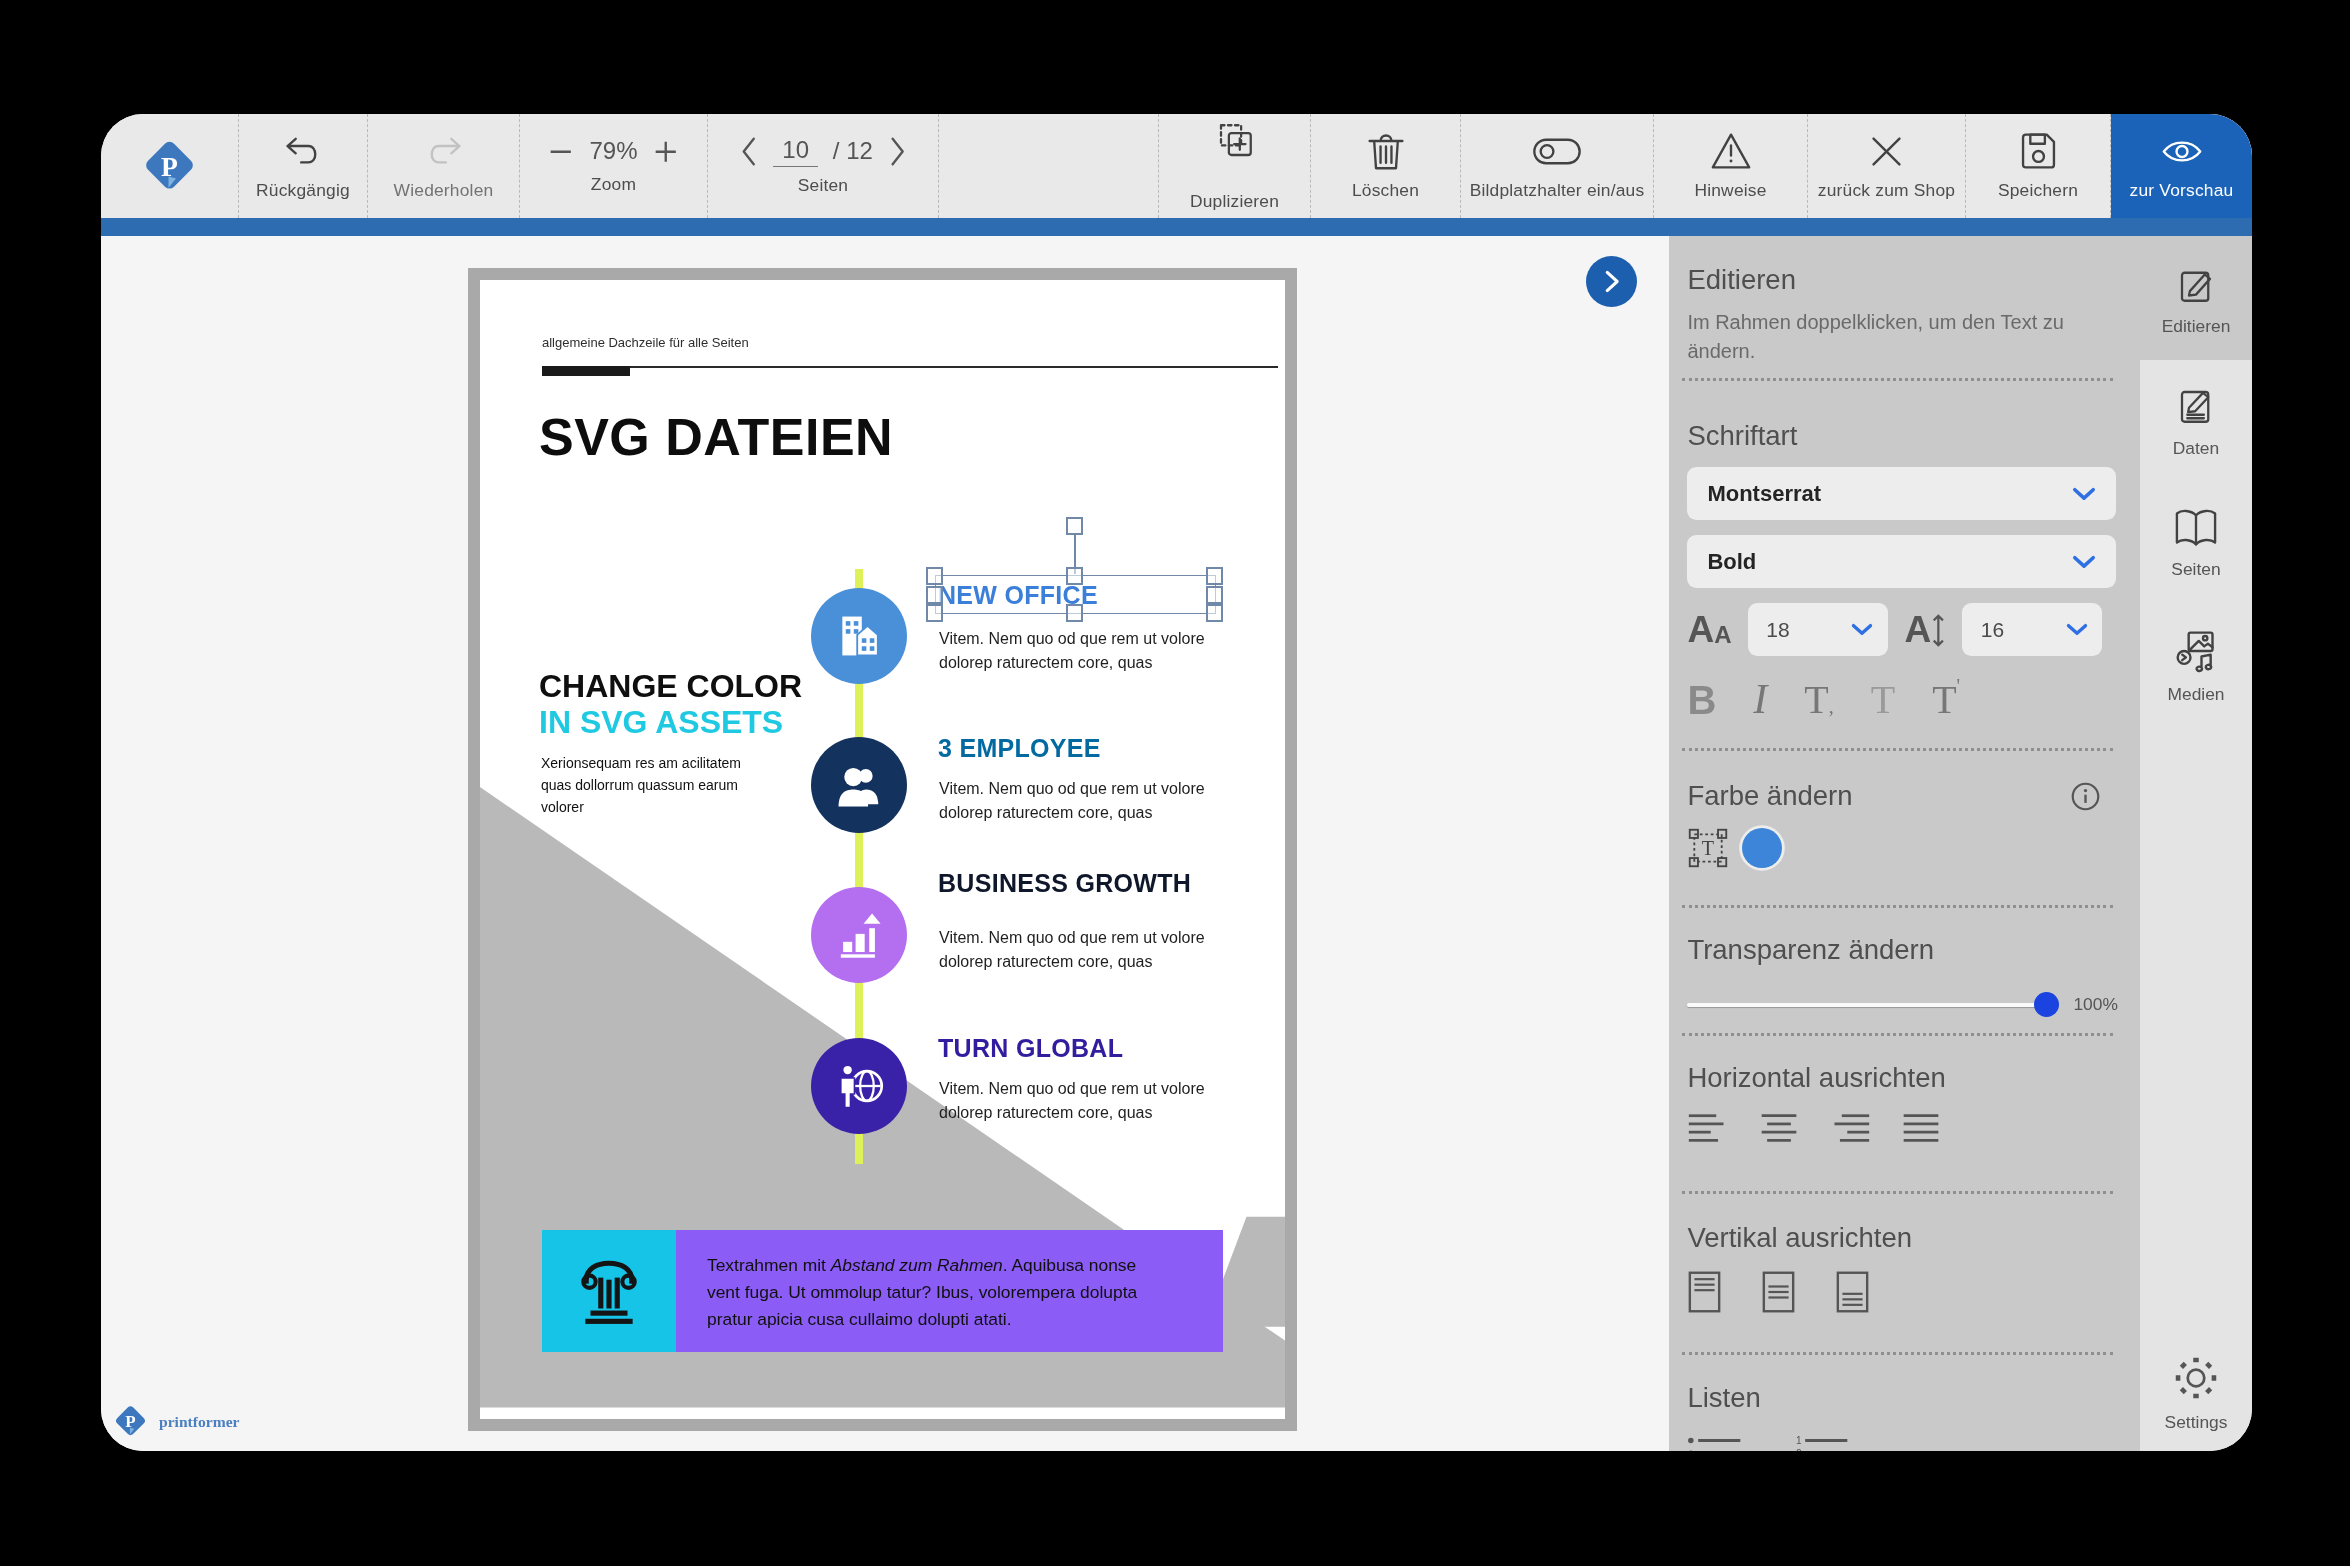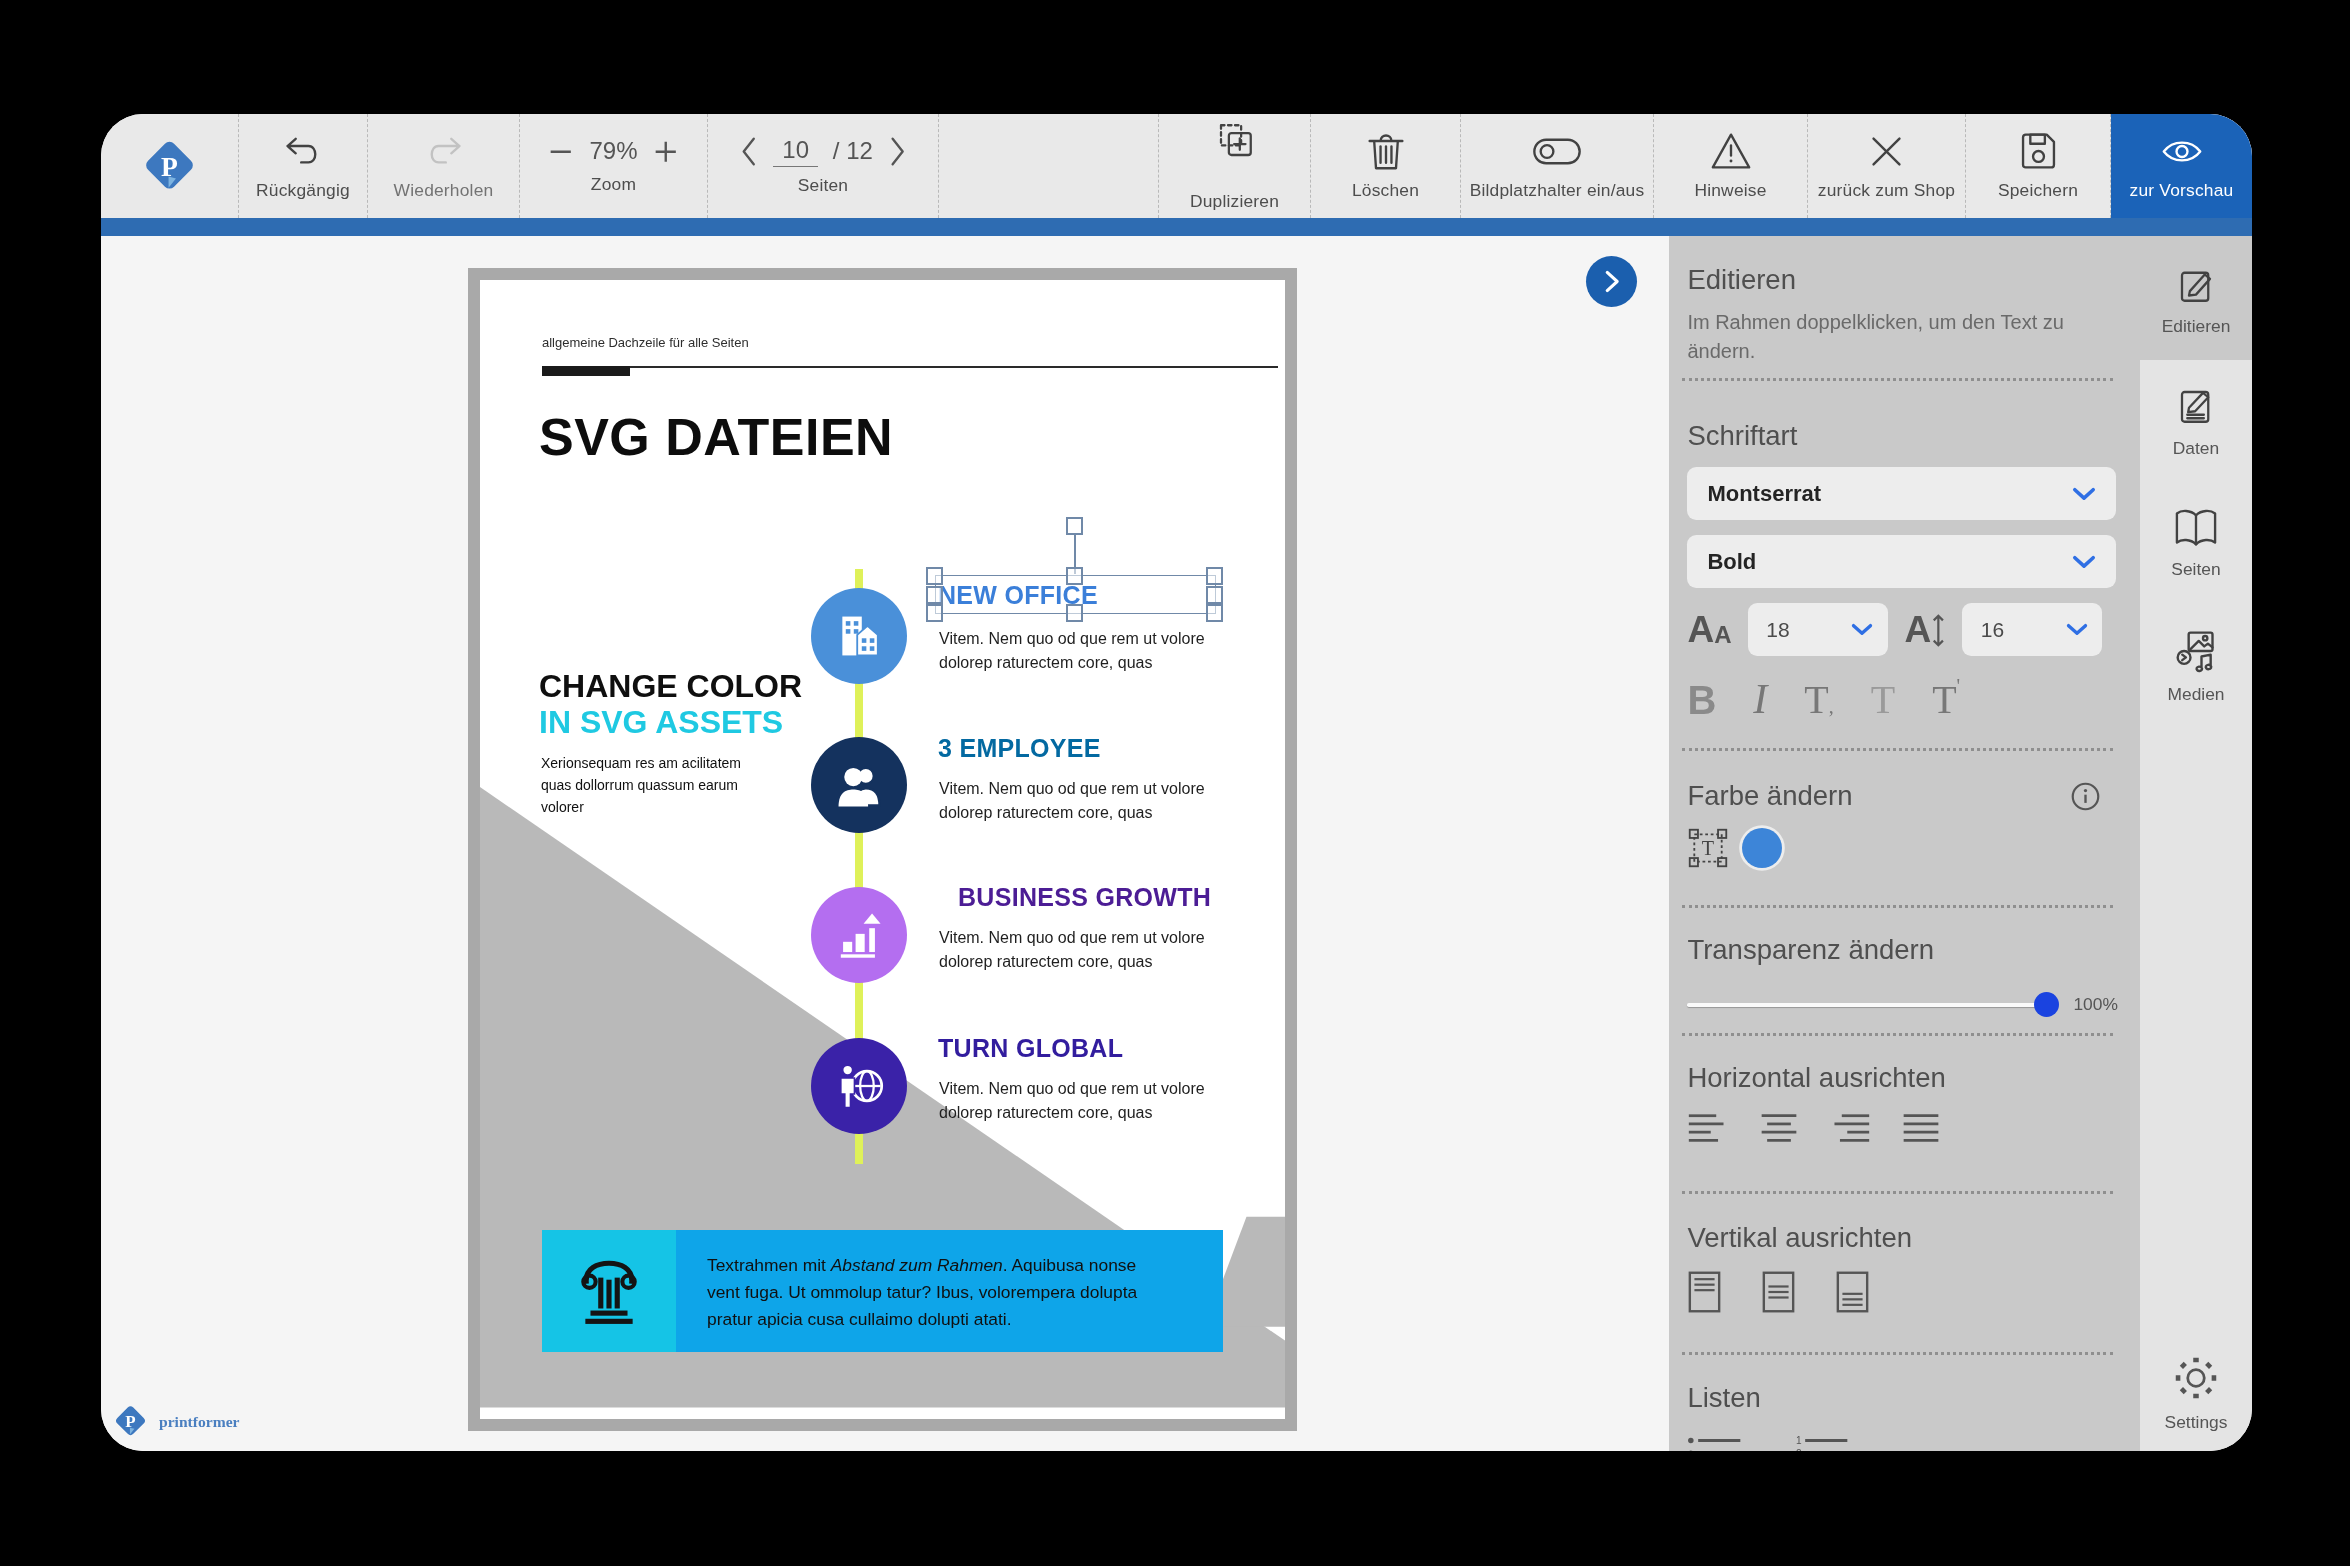--- a/index.html
+++ b/index.html
@@ -82,21 +82,21 @@
   .tl-body { position:absolute; left:459px; width:308px; font-size:16px; line-height:1.5; color:#1f1f1f; }
   .aside-h1 { position:absolute; left:59px; top:388px; font-size:32px; font-weight:800; color:#0f0f0f; white-space:nowrap; }
   .aside-h2 { position:absolute; left:59px; top:424px; font-size:32px; font-weight:800; white-space:nowrap; }
   .aside-body { position:absolute; left:61px; top:473px; width:225px; font-size:14px; line-height:1.55; color:#101010; }
   
   .selrect { position:absolute; left:455px; top:295px; width:281px; height:39px; border:1.8px solid #7089a8; }
   .h { position:absolute; width:17.4px; height:17.4px; border:2.3px solid #7089a8; background:rgba(255,255,255,.55); }
   .rot-line { position:absolute; left:594px; top:254px; width:1.8px; height:40px; background:#7089a8; }
   .rot-h { position:absolute; left:586px; top:237px; }
   
-  .notebox { position:absolute; left:62px; top:950px; width:681px; height:122px; background:#0ea5e9; display:flex; }
+  .notebox { position:absolute; left:62px; top:950px; width:681px; height:122px; background:#8b5cf6; display:flex; }
   .noteicon { width:134px; height:122px; display:flex; align-items:center; justify-content:center; }
   .notetext { padding:22px 0 0 31px; width:478px; font-size:17.4px; line-height:1.55; color:#101010; }
   .brand { position:absolute; left:12px; top:1168px; display:flex; align-items:center; gap:11px; }
   .brandname { font-family:"Liberation Serif",serif; font-weight:bold; font-size:15.6px; color:#4a7fc0; }
 </style>
 </head>
 <body>
 
 <div class="window">
 
@@ -301,21 +301,21 @@
               <path d="M6 14 H18 V28 H14.5 V40 H9.5 V28 H6 Z" fill="#fff" stroke="currentColor" stroke-width="1.4"></path>
             </svg>
           </div>
 
           <div class="tl-title" style="top: 301px; color: rgb(59, 127, 217);">NEW OFFICE</div>
           <div class="tl-body" style="top:347px;">Vitem. Nem quo od que rem ut volore dolorep raturectem core, quas</div>
 
           <div class="tl-title" style="top: 454px; color: #0369a1;">3 EMPLOYEE</div>
           <div class="tl-body" style="top:497px;">Vitem. Nem quo od que rem ut volore dolorep raturectem core, quas</div>
 
-          <div class="tl-title" style="top: 603px; color: #4c1d95; margin-left: 20px;">BUSINESS GROWTH</div>
+          <div class="tl-title" style="top: 589px; color: #0f172a;">BUSINESS GROWTH</div>
           <div class="tl-body" style="top:646px;">Vitem. Nem quo od que rem ut volore dolorep raturectem core, quas</div>
 
           <div class="tl-title" style="top: 754px; color: rgb(50, 29, 158);">TURN GLOBAL</div>
           <div class="tl-body" style="top:797px;">Vitem. Nem quo od que rem ut volore dolorep raturectem core, quas</div>
 
           <div class="aside-h1">CHANGE COLOR</div>
           <div class="aside-h2" style="color: rgb(31, 201, 226);">IN SVG ASSETS</div>
           <div class="aside-body">Xerionsequam res am acilitatem quas dollorrum quassum earum volorer</div>
 
           <div class="selrect"></div>

